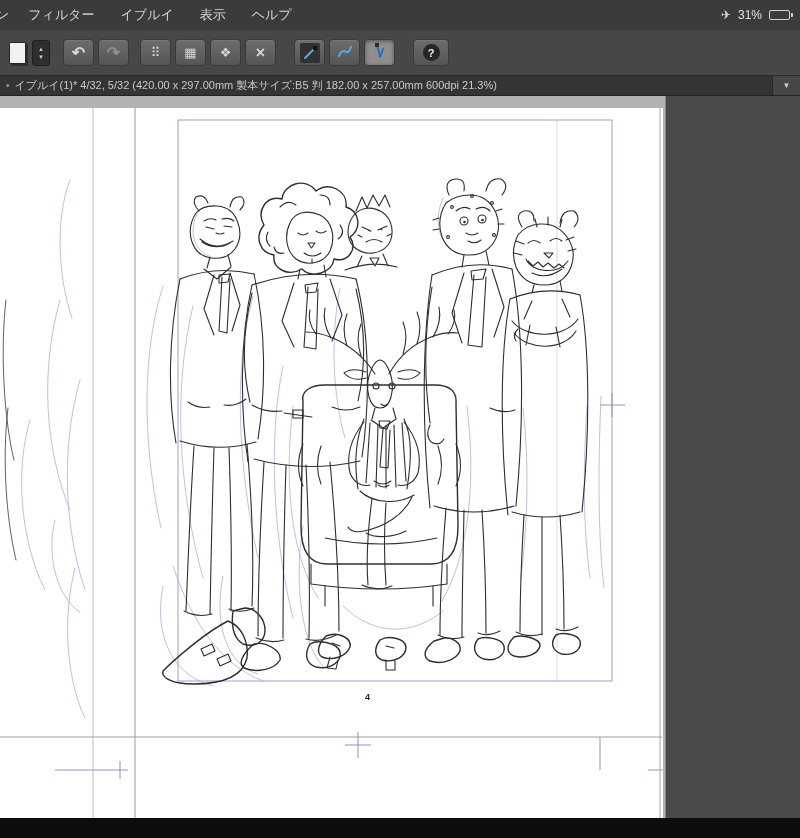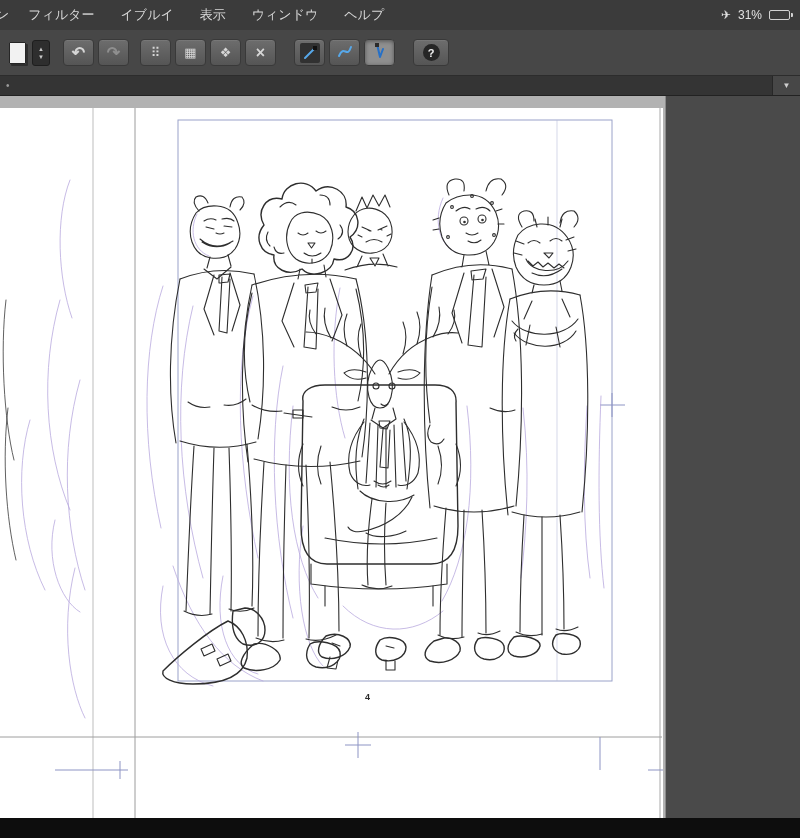--- a/index.html
+++ b/index.html
@@ -60,21 +60,20 @@
 </head>
 <body>
 
 <div id="app">
 
   <div id="menubar">
     <div class="menu-item menu-partial">ン</div>
     <div class="menu-item">フィルター</div>
     <div class="menu-item">イブルイ</div>
     <div class="menu-item">表示</div>
-    <div class="menu-item">ウィンドウ</div>
     <div class="menu-item">ヘルプ</div>
     <div id="menu-status">
       <span>✈</span>
       <span>31%</span>
       <span class="battery"><span class="fill"></span></span>
     </div>
   </div>
 
   <div id="toolbar">
     <div class="page-ico"></div>
@@ -127,20 +126,21 @@
       </span>
     </div>
     <div class="tb-gap-lg"></div>
     <div class="btn" style="min-width:36px;">
       <span class="help-circle">?</span>
     </div>
   </div>
 
   <div id="docbar">
     <span class="bullet">•</span>
+    <span>イブルイ(1)* 4/32, 5/32 (420.00 x 297.00mm 製本サイズ:B5 判 182.00 x 257.00mm 600dpi 21.3%)</span>
     <div id="doc-dd">
       <span>▼</span>
     </div>
   </div>
 
   <div id="canvas">
 
     <div id="paper"></div>
 
     <svg id="guides" viewBox="0 0 800 722">

